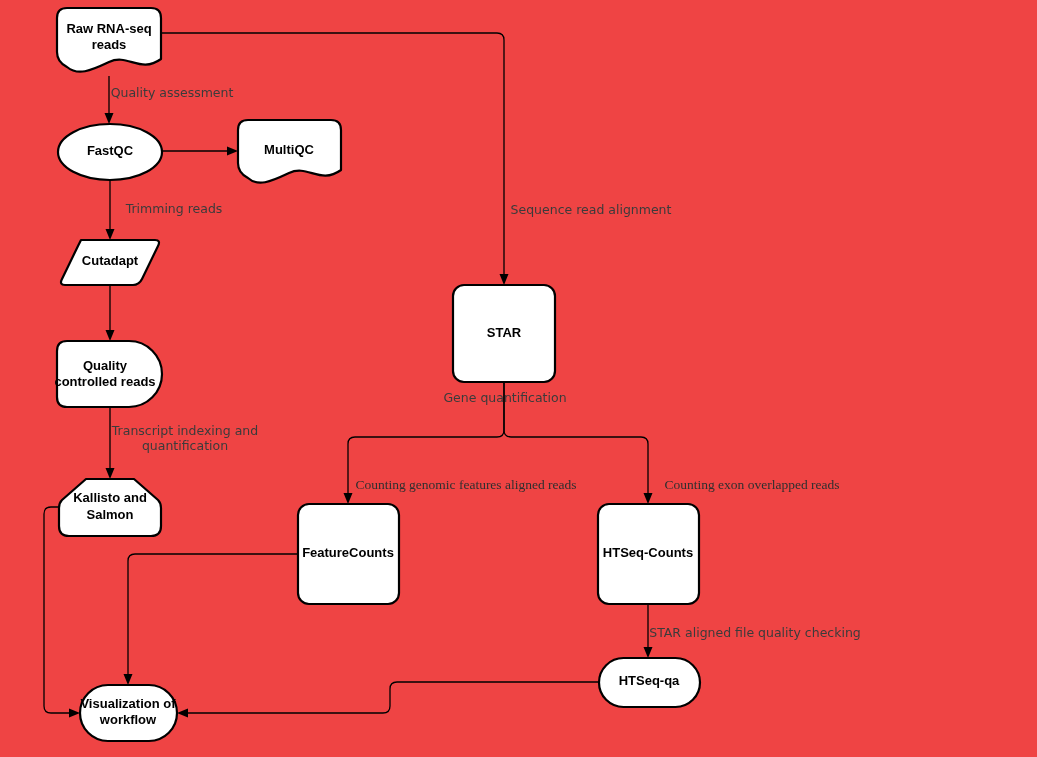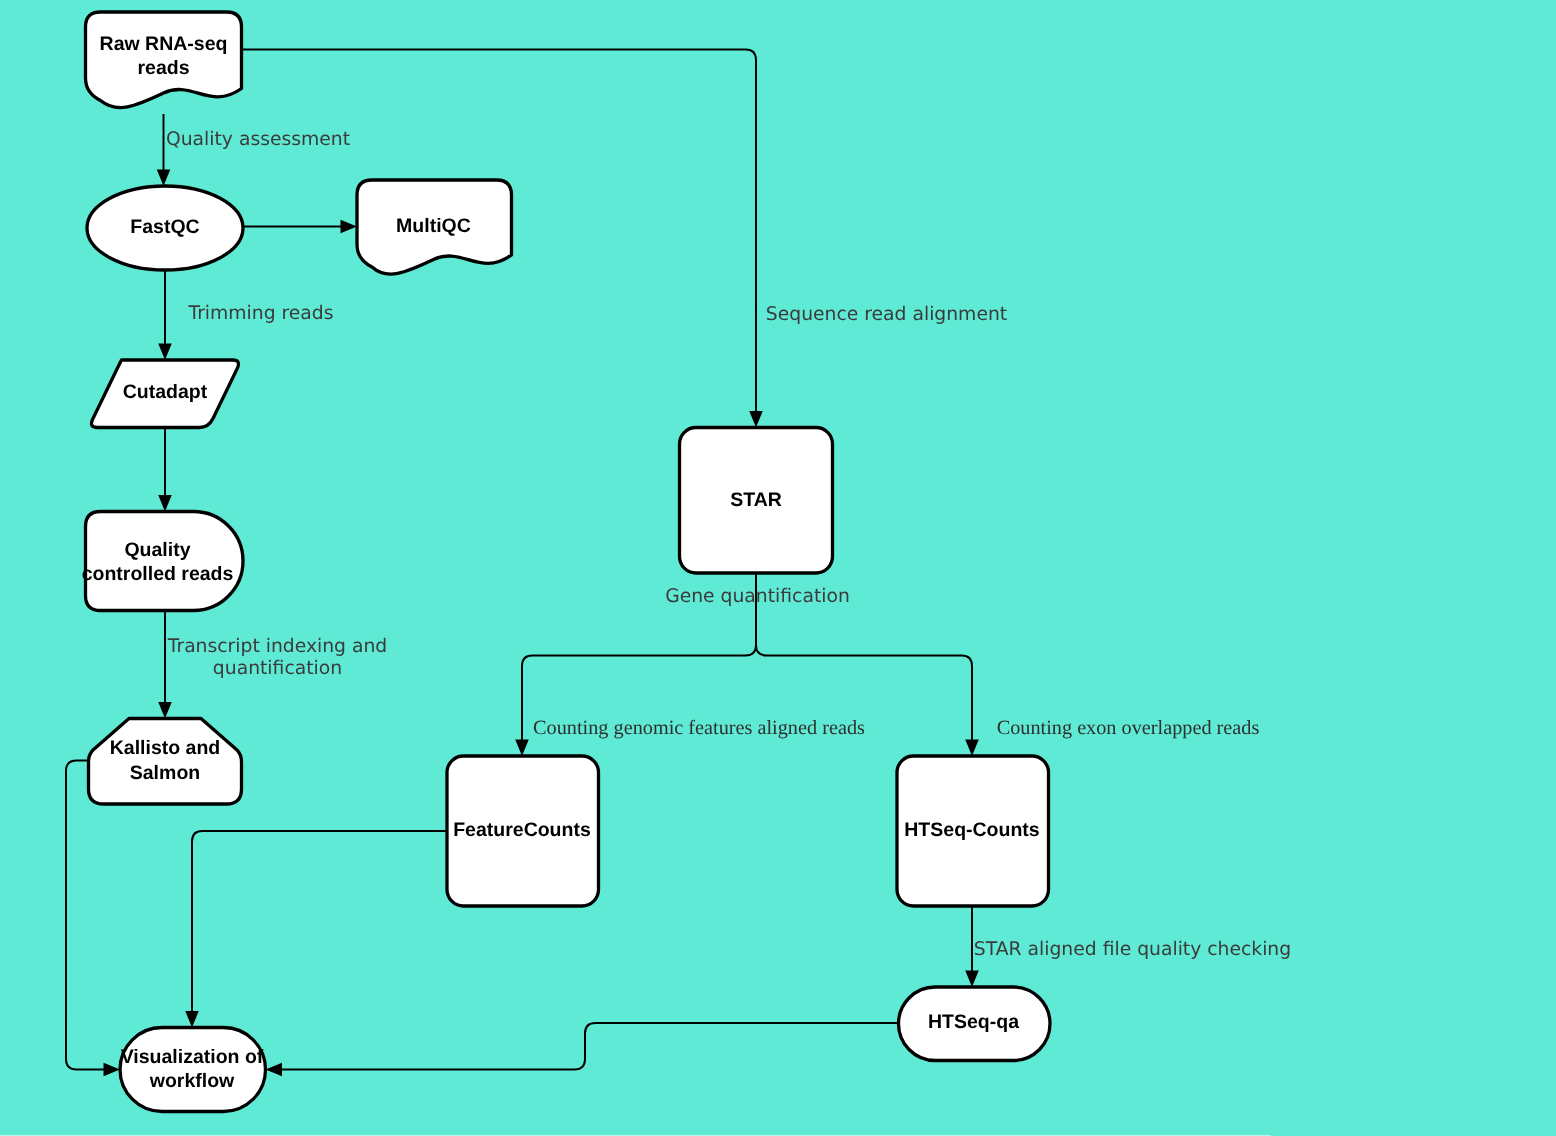--- a/index.html
+++ b/index.html
@@ -8,21 +8,21 @@
     padding: 0;
     background: #ffffff;
   }
   body {
     font-family: "Liberation Sans", sans-serif;
   }
   #canvas {
     position: relative;
     width: 1037px;
     height: 757px;
-    background: #5eead4;
+    background: #ef4444;
     overflow: hidden;
   }
   svg.flow {
     position: absolute;
     left: 0;
     top: 0;
     width: 1037px;
     height: 757px;
     display: block;
   }

